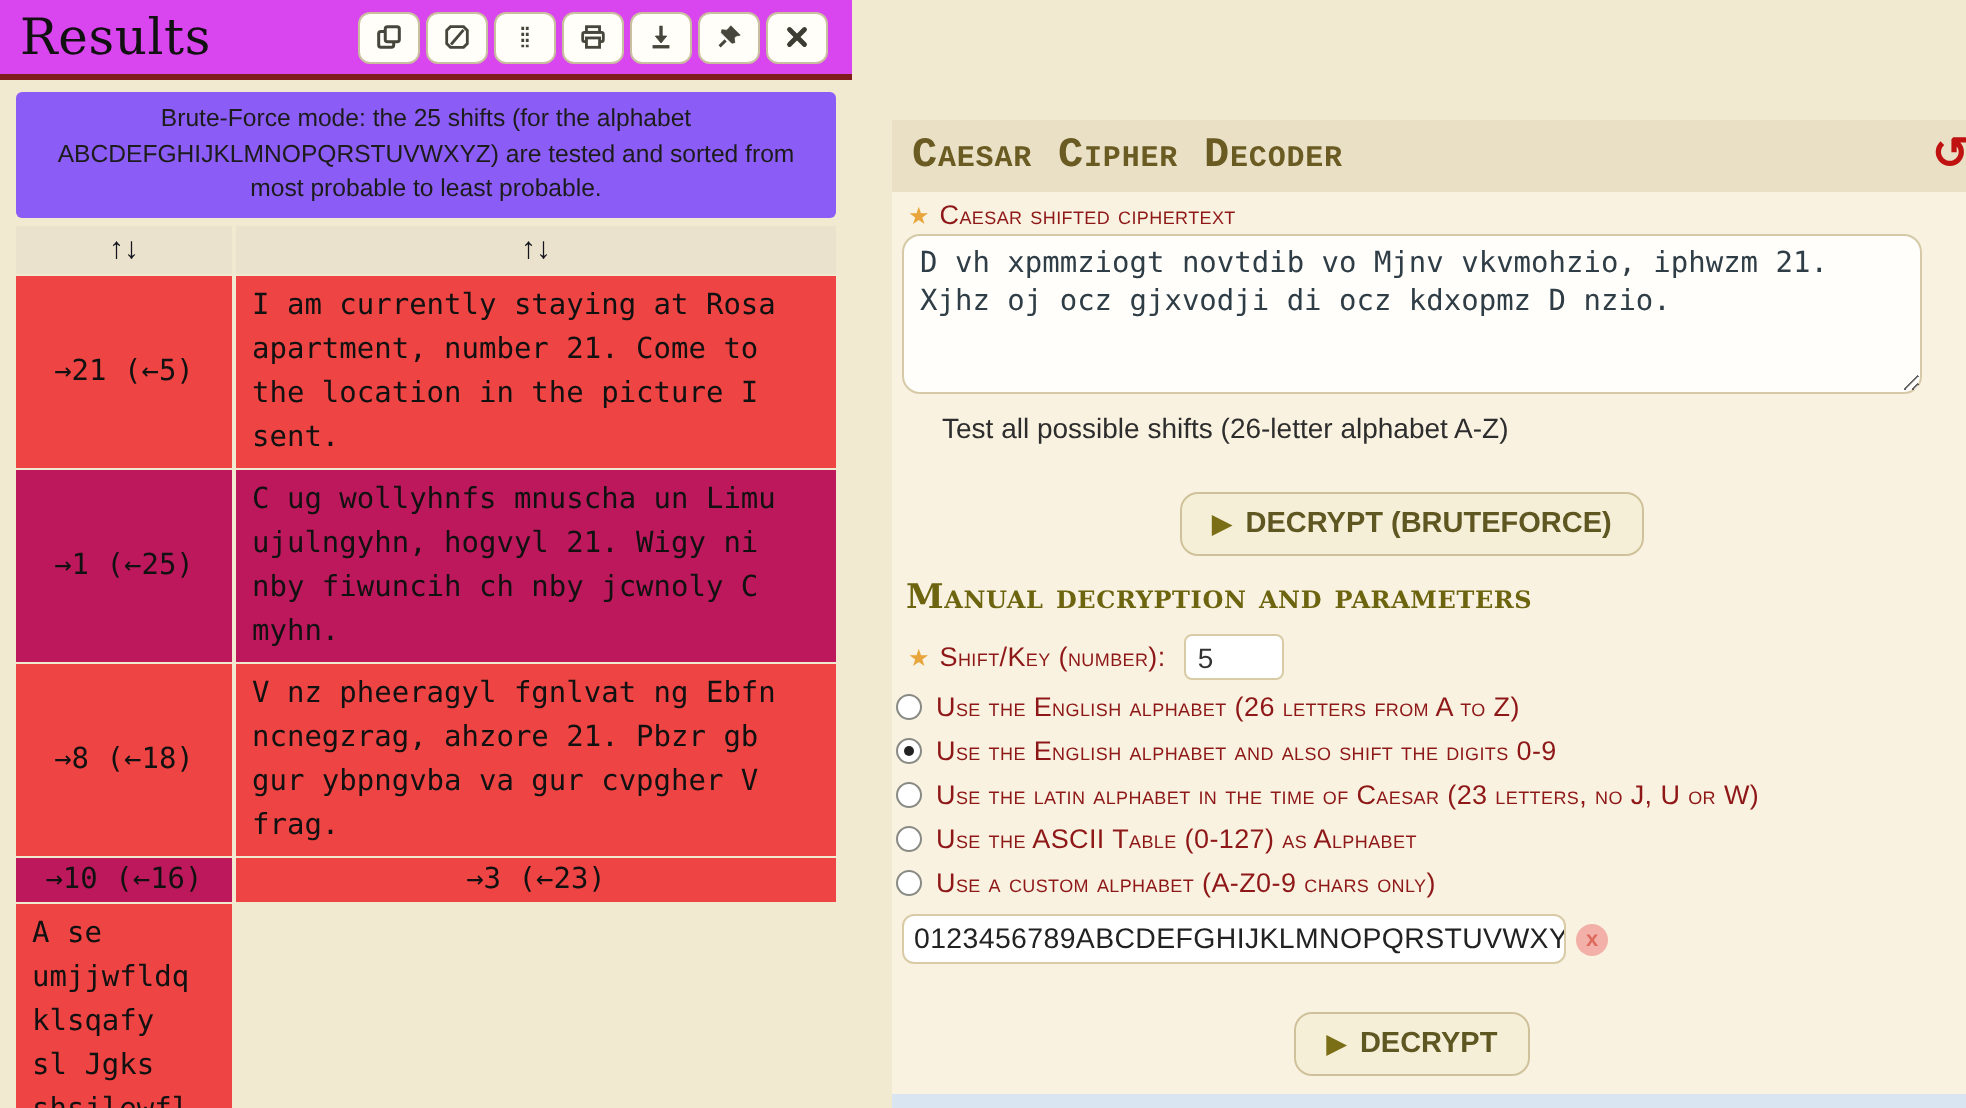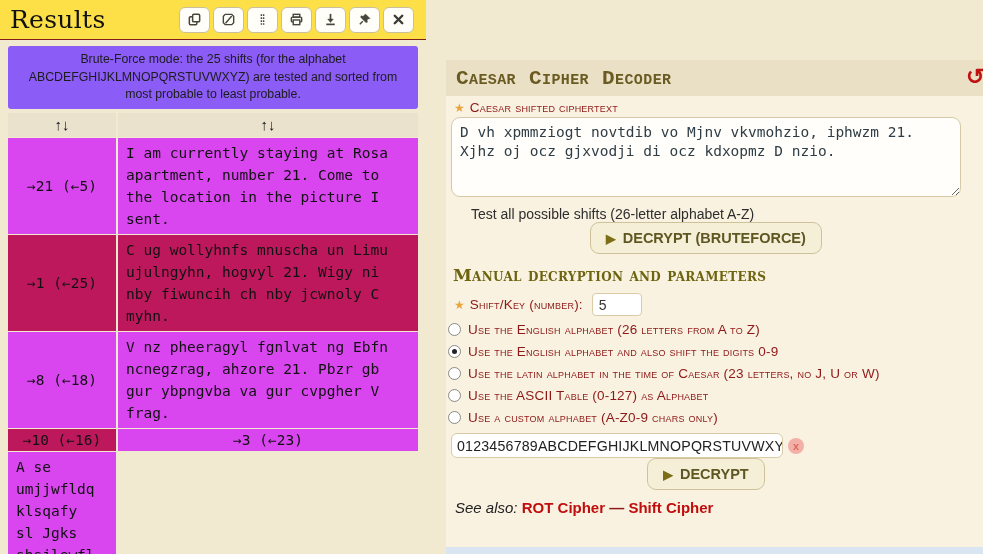--- a/index.html
+++ b/index.html
@@ -7,22 +7,22 @@
   body {
     position:relative;
     background:#f2e9d1;
     font-family:"Liberation Sans", sans-serif;
     color:#1c1c1c;
   }
 
   
   .results { position:absolute; left:0; top:0; width:426px; height:554px; }
   .results-bar {
-    height:40px; background:#fde047; display:flex; align-items:center;
-    border-bottom:1px solid #7f1d1d;
+    height:40px; background:#d946ef; display:flex; align-items:center;
+    border-bottom:3px solid #7f1d1d;
   }
   .results-title {
     font-family:"DejaVu Serif", serif; font-weight:400; font-size:25px;
     color:#111; padding-left:10px; letter-spacing:.3px;
   }
   .toolbar { margin-left:auto; margin-right:12px; display:flex; gap:3px; }
   .tb {
     width:31px; height:26px; background:#fffef8; border:1px solid #c9bf9f;
     border-radius:6px; display:flex; align-items:center; justify-content:center;
     cursor:pointer; padding:0;
@@ -40,21 +40,21 @@
     display:grid; grid-template-columns:108px 300px; gap:1px 2px;
   }
   .th {
     background:#eae2cc; height:24px; display:flex; align-items:center;
     justify-content:center; font-weight:bold; font-size:15px; color:#15151f;
     cursor:pointer;
   }
   .cell { font-family:"DejaVu Sans Mono", monospace; font-size:14.5px; line-height:22px; color:#111; }
   .cell.lbl { display:flex; align-items:center; justify-content:center; white-space:nowrap; }
   .cell.txt { padding:4px 18px 4px 8px; }
-  .r-light { background:#d946ef; }
+  .r-light { background:#ef4444; }
   .r-dark  { background:#be185d; }
 
   
   .decoder {
     position:absolute; left:446px; top:60px; width:560px; height:494px;
     background:#f9f2e0;
   }
   .dec-head {
     height:36px; background:#e9e0c6; display:flex; align-items:center; position:relative;
   }
@@ -72,21 +72,21 @@
     font-variant:small-caps; font-weight:normal; font-size:13.5px; color:#8e1717;
     letter-spacing:.2px;
   }
   textarea.cipher {
     display:block; margin-left:5px; width:510px; height:80px; resize:both;
     background:#fffefa; border:1px solid #d5c9a8; border-radius:9px;
     font-family:"DejaVu Sans Mono", monospace; font-size:14.5px; line-height:19px;
     color:#2f3d46; padding:5px 8px; outline:none;
   }
   .test-all { margin:9px 0 0 25px; font-size:14px; color:#2d2d2d; }
-  .btn-row { width:520px; text-align:center; margin-top:0; }
+  .btn-row { width:520px; text-align:center; margin-top:24px; }
   .dc-btn {
     background:#f6efd8; border:1px solid #cfc29b; border-radius:9px;
     padding:7px 15px; font-family:"Liberation Sans", sans-serif;
     font-weight:bold; font-size:14.5px; color:#5f5722; cursor:pointer;
   }
   .play { color:#7a6e16; font-size:12.5px; margin-right:7px; }
   .manual-heading {
     margin:11px 0 0 7px; font-family:"DejaVu Serif", serif; font-variant:small-caps;
     font-weight:bold; font-size:17px; color:#6d6410; letter-spacing:.3px;
   }

